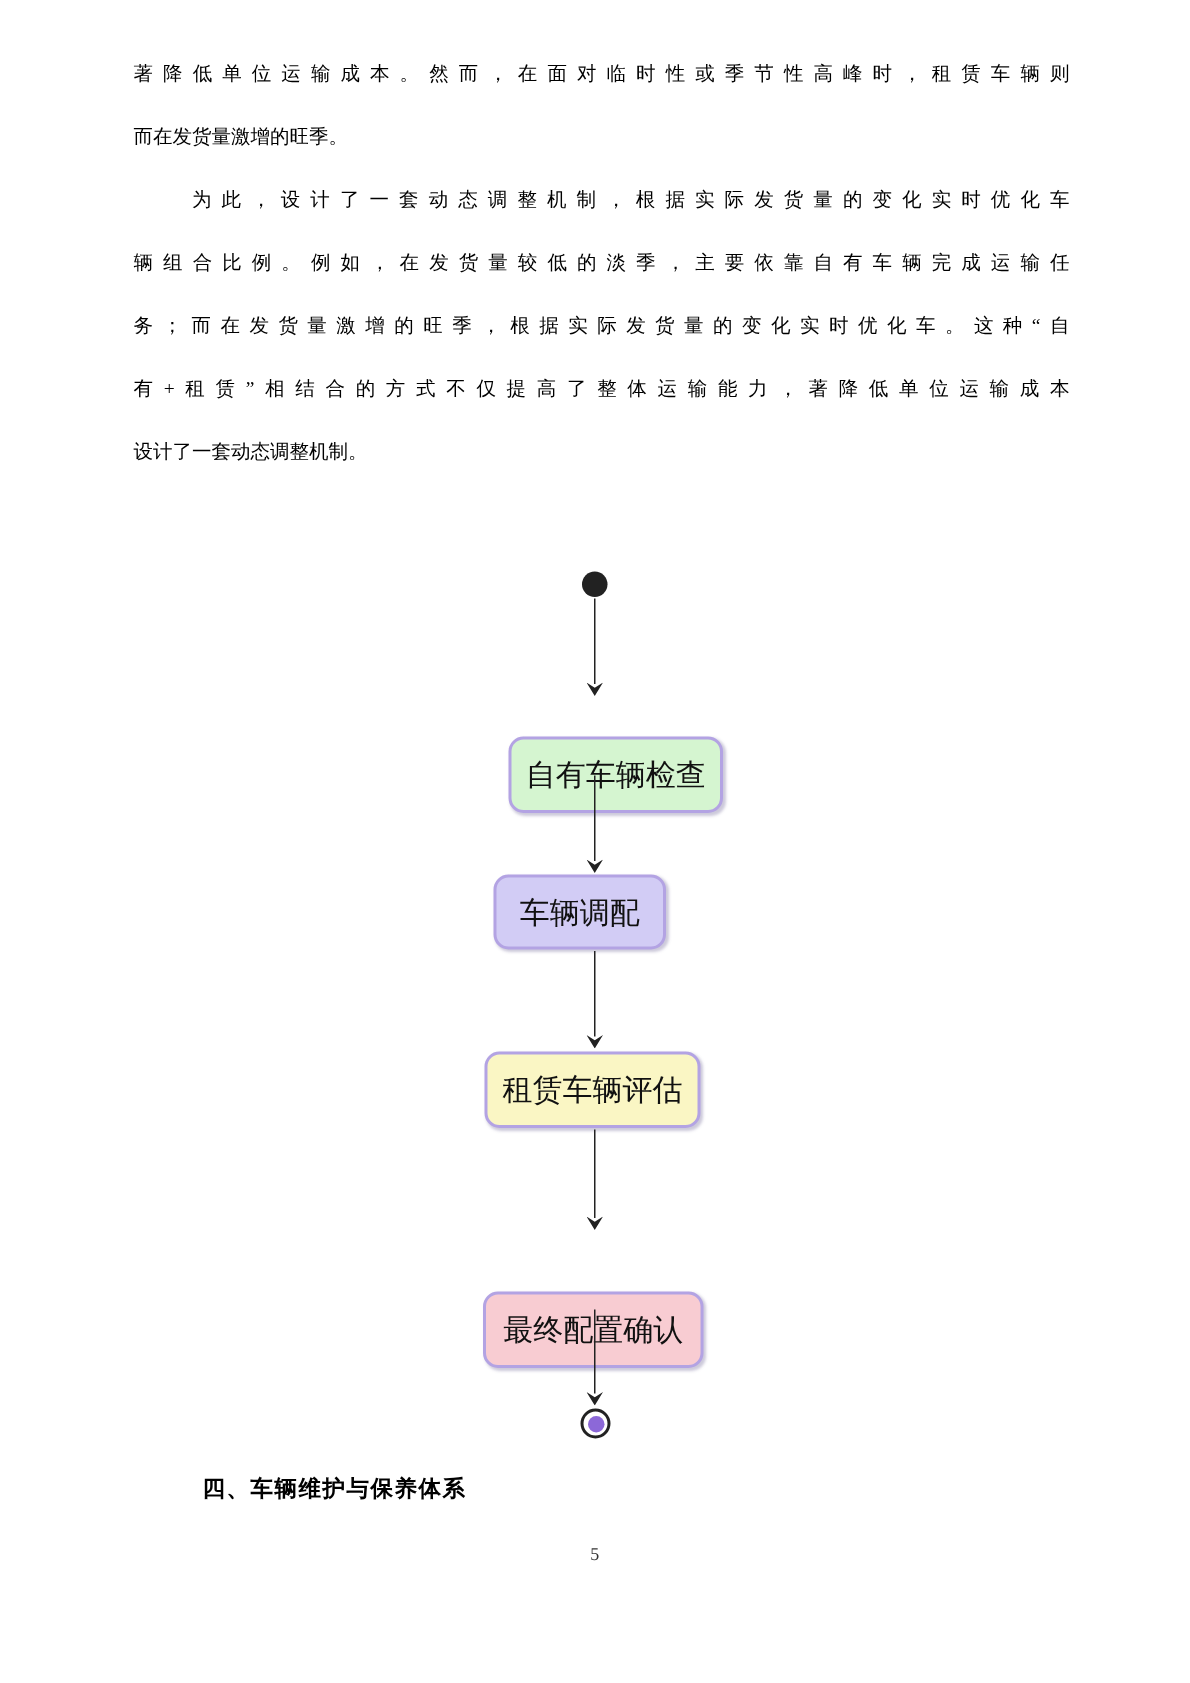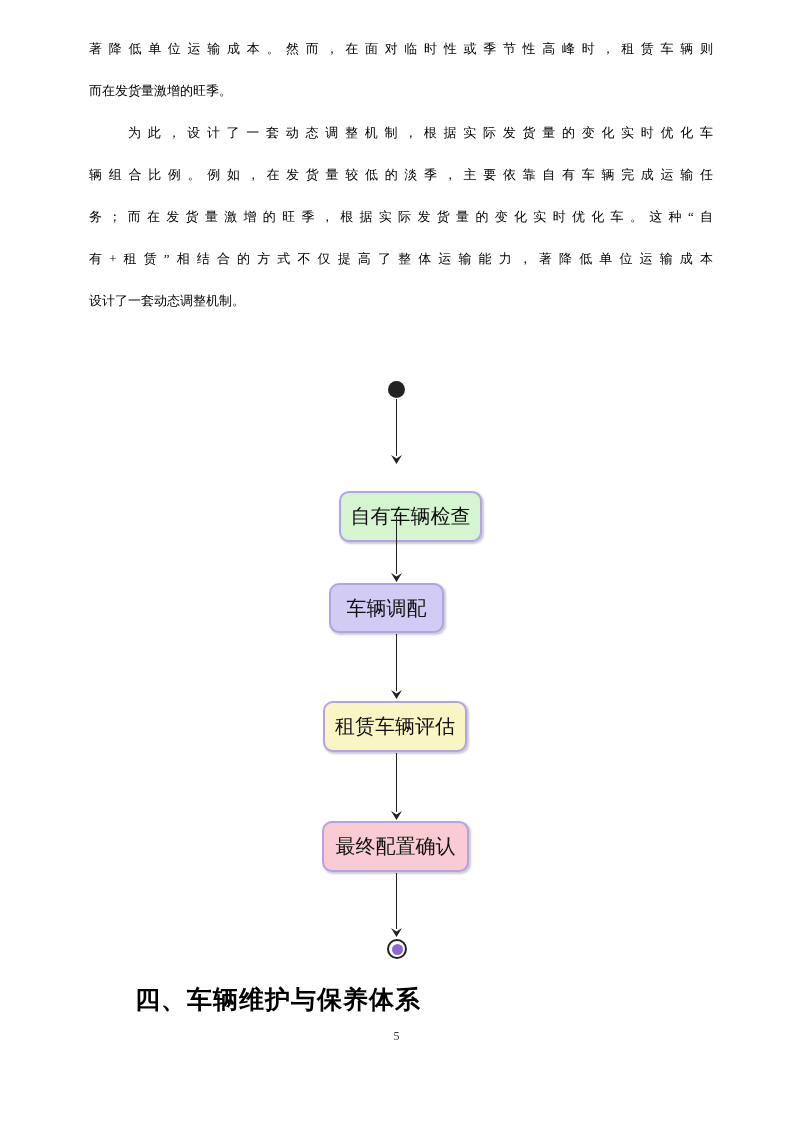--- a/index.html
+++ b/index.html
@@ -102,21 +102,21 @@
     width: 11px; height: 11px;
     border-radius: 50%;
     background: #8c68d8;
   }
 
   
   .section-heading {
     position: absolute;
     left: 135px;
     top: 983px;
-    font-size: 25px;
+    font-size: 15px;
     font-weight: bold;
     color: #000000;
     letter-spacing: 1px;
   }
   .page-number {
     position: absolute;
     left: 0; right: 0;
     top: 1029px;
     text-align: center;
     font-size: 12px;
@@ -166,21 +166,21 @@
 
     <div class="fnode b3" style="background: rgb(250, 246, 196); border-color: rgb(179, 163, 227);">
         <span>租赁车辆评估</span>
       </div>
 
     <div class="arrow a4">
         <div class="shaft"></div>
         <div class="head"></div>
       </div>
 
-    <div class="fnode b4" style="background: rgb(248, 204, 210); border-color: rgb(179, 163, 227);">
+    <div class="fnode b4" style="background: rgb(248, 204, 210); border-color: rgb(179, 163, 227); margin-top: 40px;">
         <span>最终配置确认</span>
       </div>
 
     <div class="arrow a5">
         <div class="shaft"></div>
         <div class="head"></div>
       </div>
 
     <div class="end-dot">
         <div class="end-inner" style="background: rgb(140, 104, 216);"></div>

